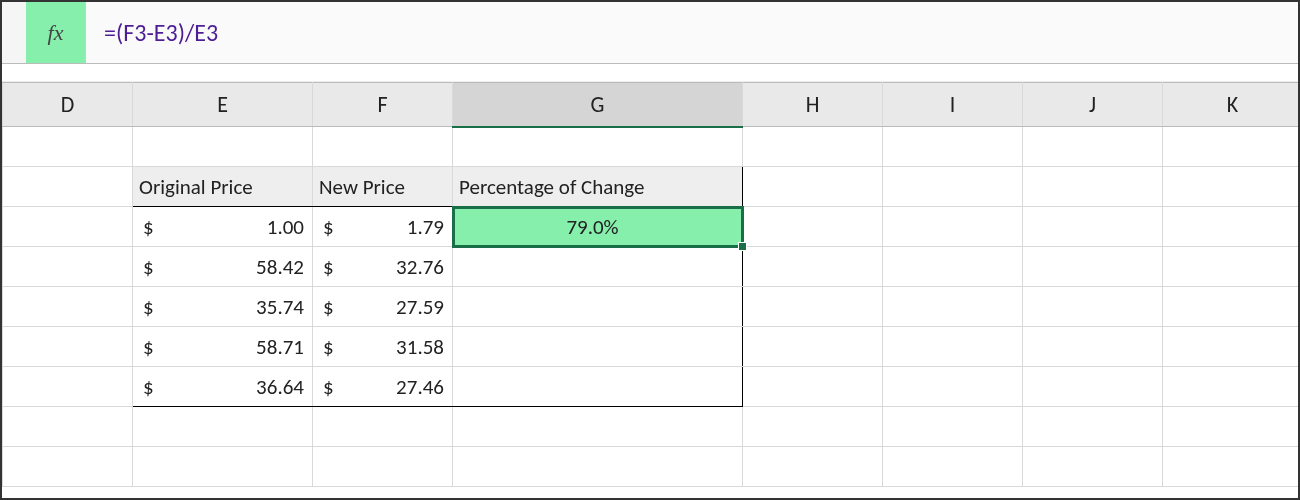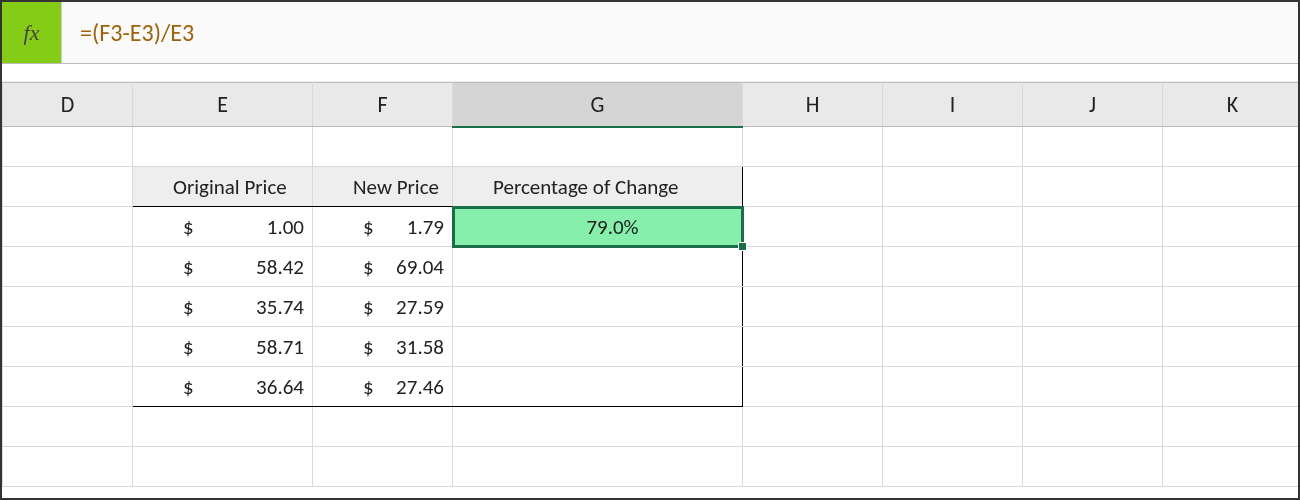--- a/index.html
+++ b/index.html
@@ -26,29 +26,30 @@
       text-align: center;
       font-style: italic;
       font-family: "Times New Roman", serif;
       font-size: 22px;
       color: #444;
       border-right: 1px solid #ccc;
       height: 100%;
       display: flex;
       align-items: center;
       justify-content: center;
-      background: #84cc16;
+      background: #86efac;
+      margin-left: 24px;
     }
     .formula-input {
       flex: 1;
       height: 100%;
       padding: 12px 18px;
       font-size: 24px;
       font-family: Calibri, Arial, sans-serif;
-      color: #a16207;
+      color: #4c1d95;
       background: #fafafa;
       border: none;
       outline: none;
     }
     .spacer-bar {
       height: 18px;
       background: #fff;
       border-bottom: 1px solid #eee;
     }
     
@@ -90,21 +91,21 @@
 
     
     .hd {
       background: #eee;
       font-weight: 500;
       padding: 0 6px;
       white-space: nowrap;
     }
     .bord-t { border-top: 1.5px solid #000; }
     .bord-b { border-bottom: 1.5px solid #000; }
-    .bord-l { border-left: 1.5px solid #000; padding-left: 40px; }
+    .bord-l { border-left: 1.5px solid #000; }
     .bord-r { border-right: 1.5px solid #000; }
 
     .money {
       display: flex;
       justify-content: space-between;
       padding: 0 8px 0 10px;
     }
     .money .sym { }
     .money .val { text-align: center; }
     .pct {
@@ -224,21 +225,21 @@
         <td></td>
         <td class="bord-l">
           <div class="money">
               <span class="sym">$</span>
               <span class="val">58.42</span>
             </div>
         </td>
         <td class="bord-l">
           <div class="money">
               <span class="sym">$</span>
-              <span class="val">69.04</span>
+              <span class="val">32.76</span>
             </div>
         </td>
         <td class="bord-l bord-r pct"></td>
         <td></td>
         <td></td>
         <td></td>
         <td></td>
         <td></td>
       </tr>
 

